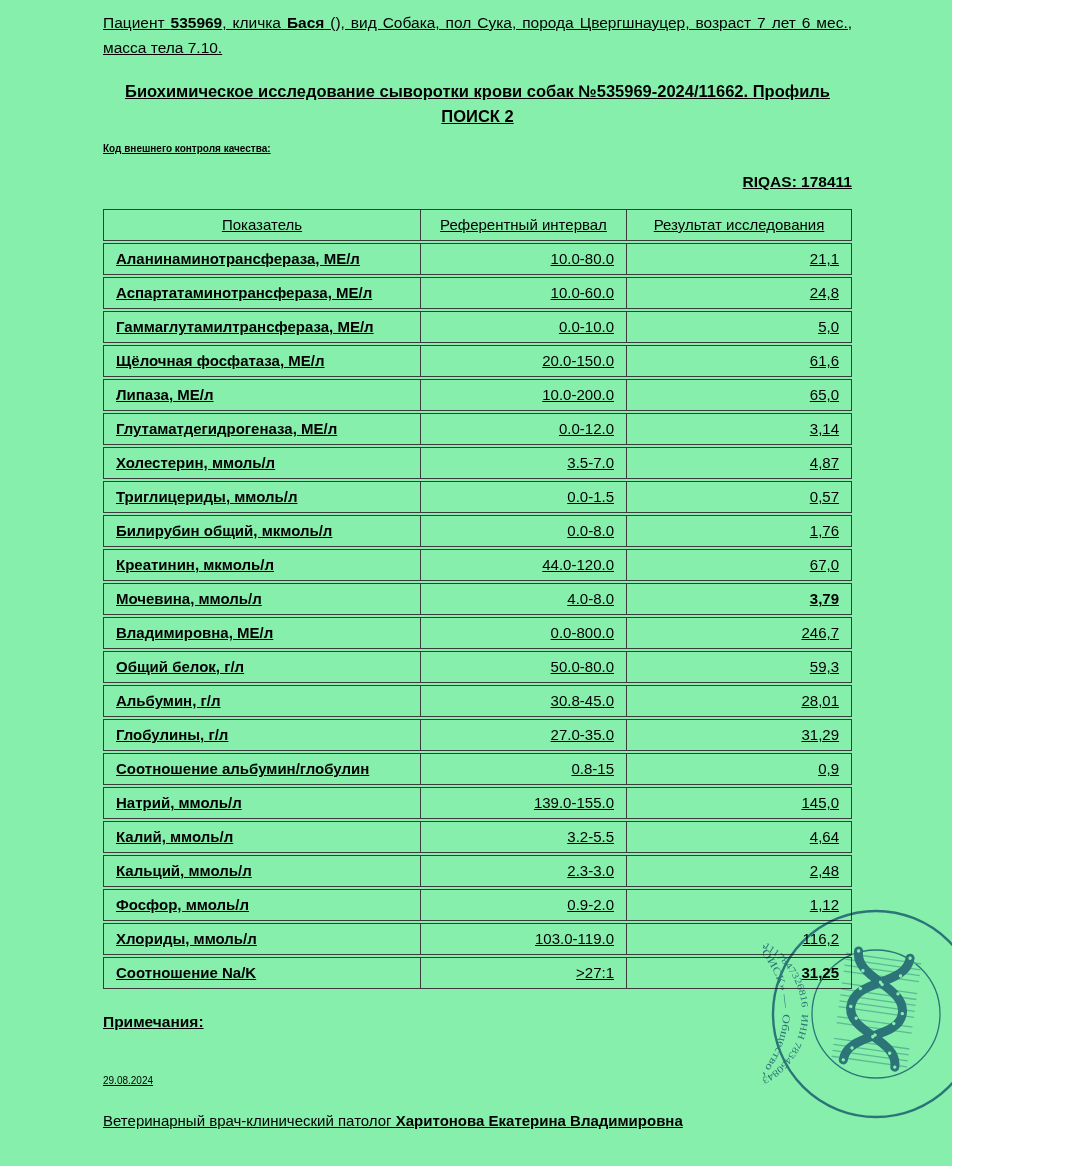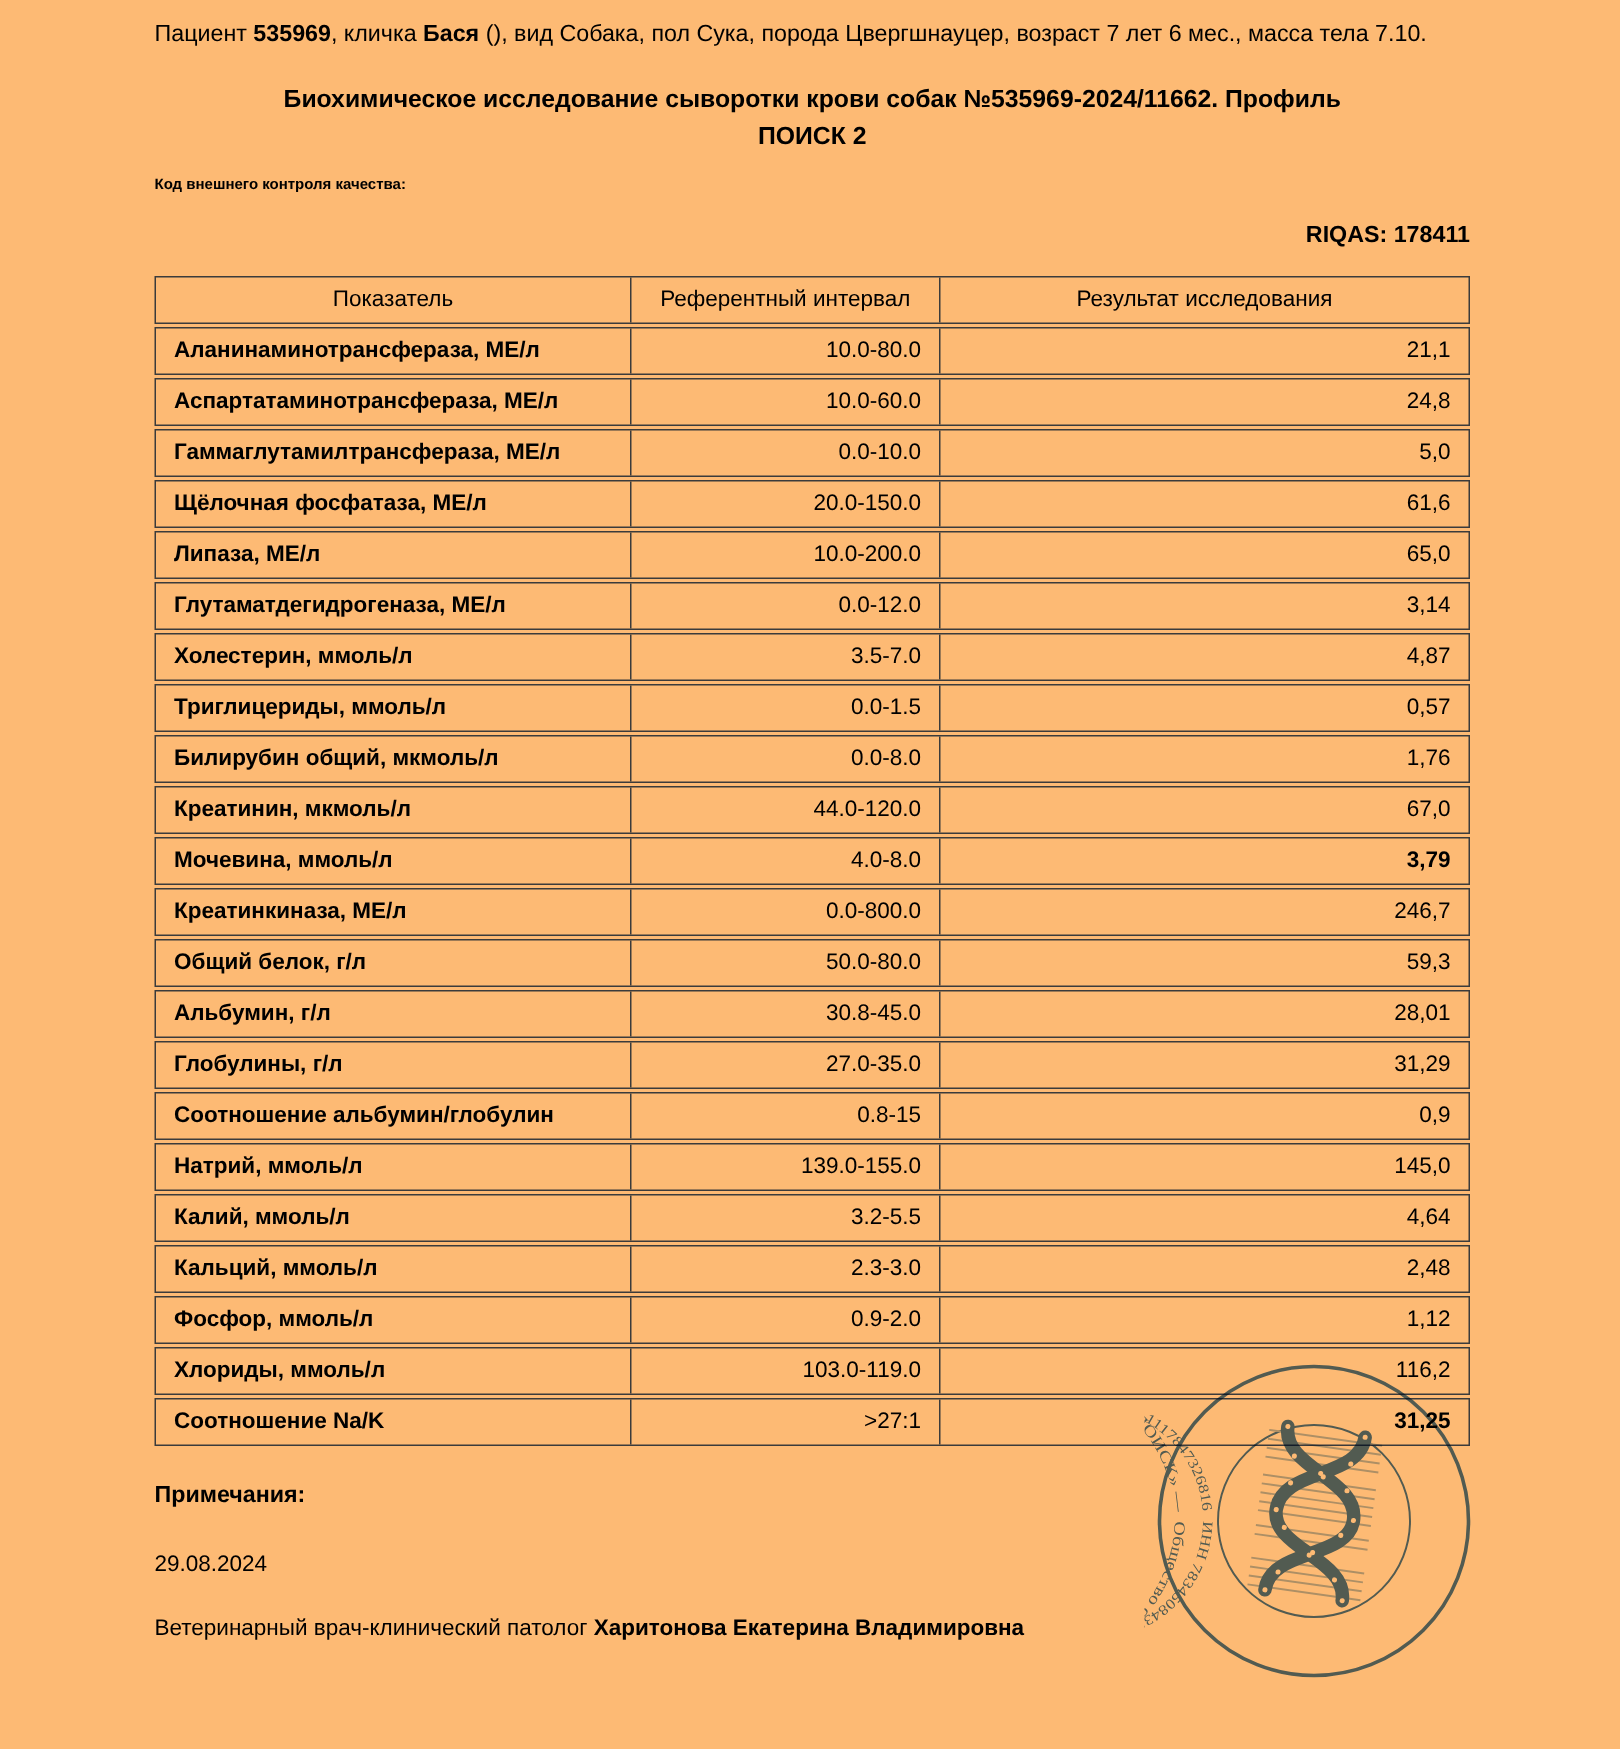--- a/index.html
+++ b/index.html
@@ -1,21 +1,21 @@
 <!DOCTYPE html>
 <html lang="ru"><head>
 <meta charset="utf-8">
 <style>
   html,body{margin:0;padding:0;background:#ffffff;}
   body{
     width:1080px;height:1166px;
     font-family:"Liberation Sans","DejaVu Sans",sans-serif;
     color:#000;
   }
-  .page{position:relative;width:1080px;height:1166px;overflow:hidden;background:#fdba74;}
+  .page{position:relative;width:952px;height:1166px;overflow:hidden;background:#86efac;text-decoration:underline;}
   .content{padding:10px 100px 0 103px;}
 
   .patient-info{margin:0;font-size:15.5px;line-height:25px;text-align:justify;}
   .patient-info b{font-weight:bold;}
 
   .title{margin:19px 0 0 0;font-size:16.5px;font-weight:bold;text-align:center;line-height:25px;}
   .title .tline{display:block;}
 
   .qc-label{margin-top:11px;text-align:left;font-weight:bold;font-size:10px;line-height:18px;}
   .qc-code{margin-top:15px;text-align:right;font-weight:bold;font-size:15.5px;line-height:18px;}
@@ -23,21 +23,21 @@
   .rtable{margin-top:18px;}
   .t-row{display:flex;border:1px solid #3b3b3b;margin-bottom:2px;background:transparent;justify-content:flex-end;}
   .c{display:flex;align-items:center;min-height:30px;font-size:15px;box-sizing:border-box;line-height:18px;}
   .c1{width:317px;border-right:1px solid #3b3b3b;font-weight:bold;padding-left:12px;padding-right:6px;}
   .c2{width:206px;border-right:1px solid #3b3b3b;justify-content:flex-end;padding-right:12px;}
   .c3{flex:1;justify-content:flex-end;padding-right:12px;}
   .t-head .c{font-weight:normal;justify-content:center;padding:0;}
   .c3.flagged{font-weight:bold;}
 
   .notes-label{margin-top:24px;font-weight:bold;font-size:15.5px;}
-  .report-date{margin-top:28px;font-size:15px;}
+  .report-date{margin-top:44px;font-size:10px;}
   .doctor-line{margin:26px 0 0 0;font-size:15px;}
   .doctor-line b{font-weight:bold;}
 
   .stamp{
     position:absolute;left:763px;top:901px;width:226px;height:226px;
     opacity:0.88;mix-blend-mode:multiply;pointer-events:none;
   }
 </style>
 </head>
 <body>
@@ -123,21 +123,21 @@
             <div class="c c3">67,0</div>
           </div>
 
           <div class="t-row">
             <div class="c c1">Мочевина, ммоль/л</div>
             <div class="c c2">4.0-8.0</div>
             <div class="c c3 flagged">3,79</div>
           </div>
 
           <div class="t-row">
-            <div class="c c1">Креатинкиназа, МЕ/л</div>
+            <div class="c c1">Владимировна, МЕ/л</div>
             <div class="c c2">0.0-800.0</div>
             <div class="c c3">246,7</div>
           </div>
 
           <div class="t-row">
             <div class="c c1">Общий белок, г/л</div>
             <div class="c c2">50.0-80.0</div>
             <div class="c c3">59,3</div>
           </div>
 

